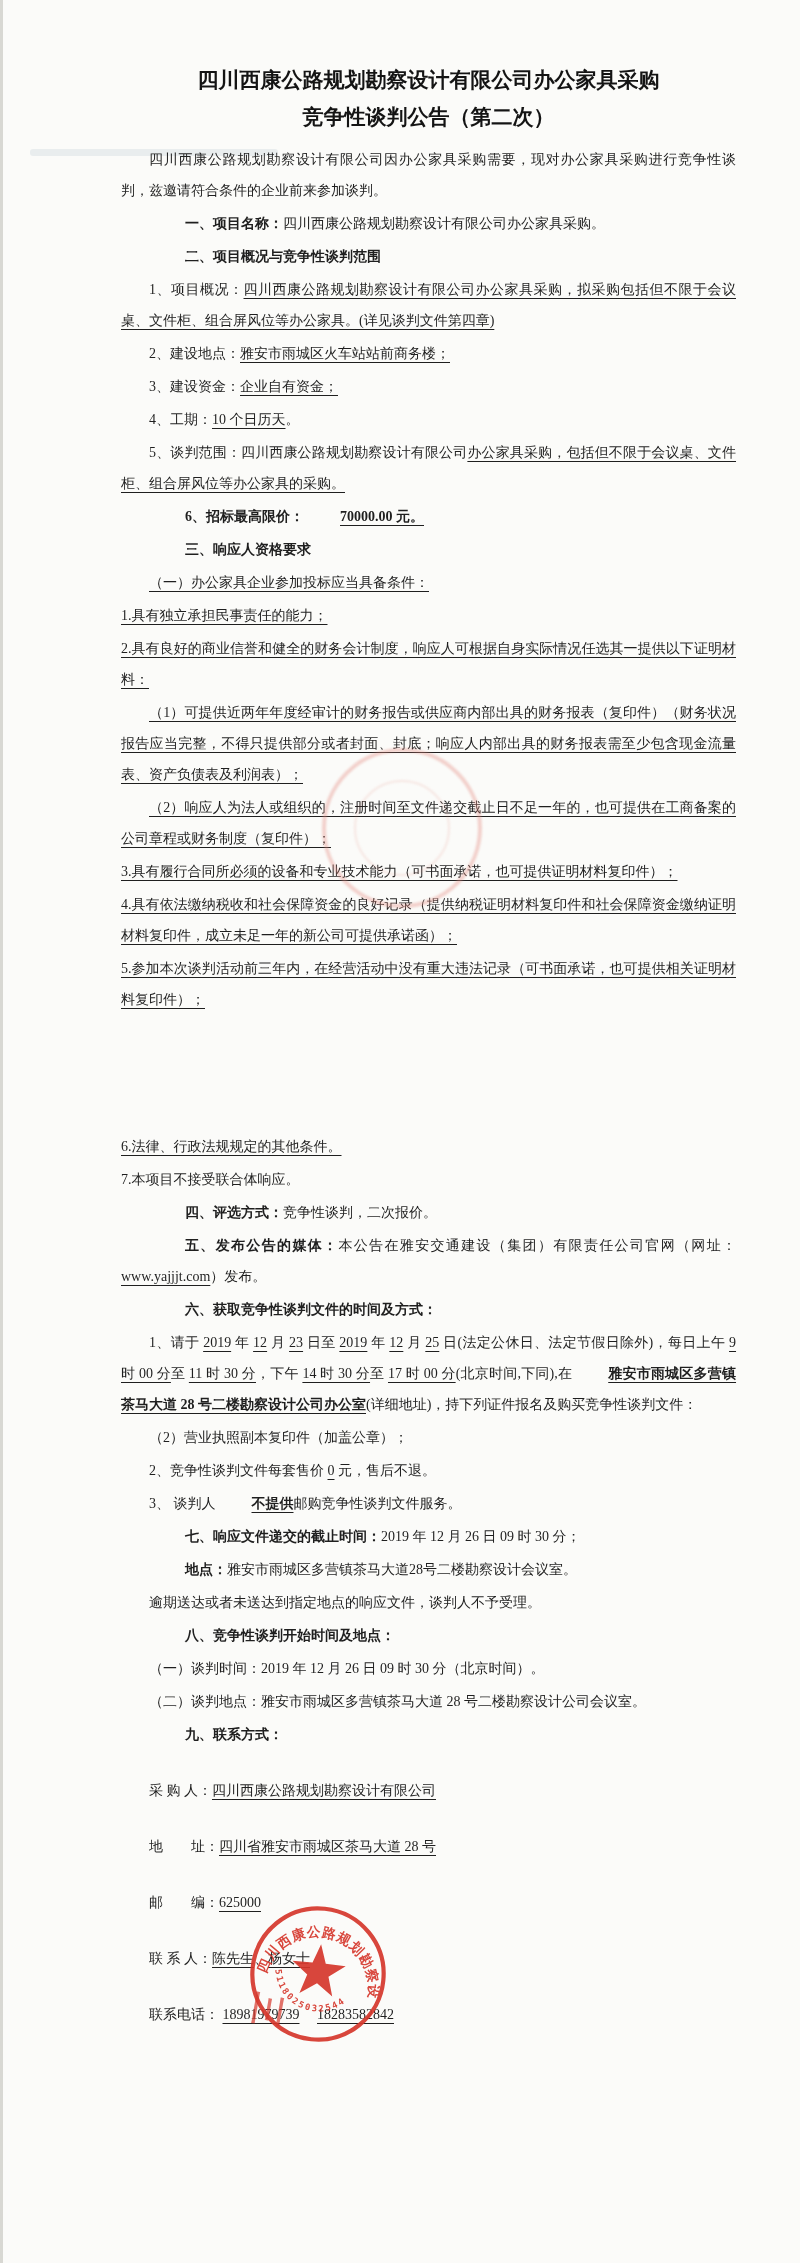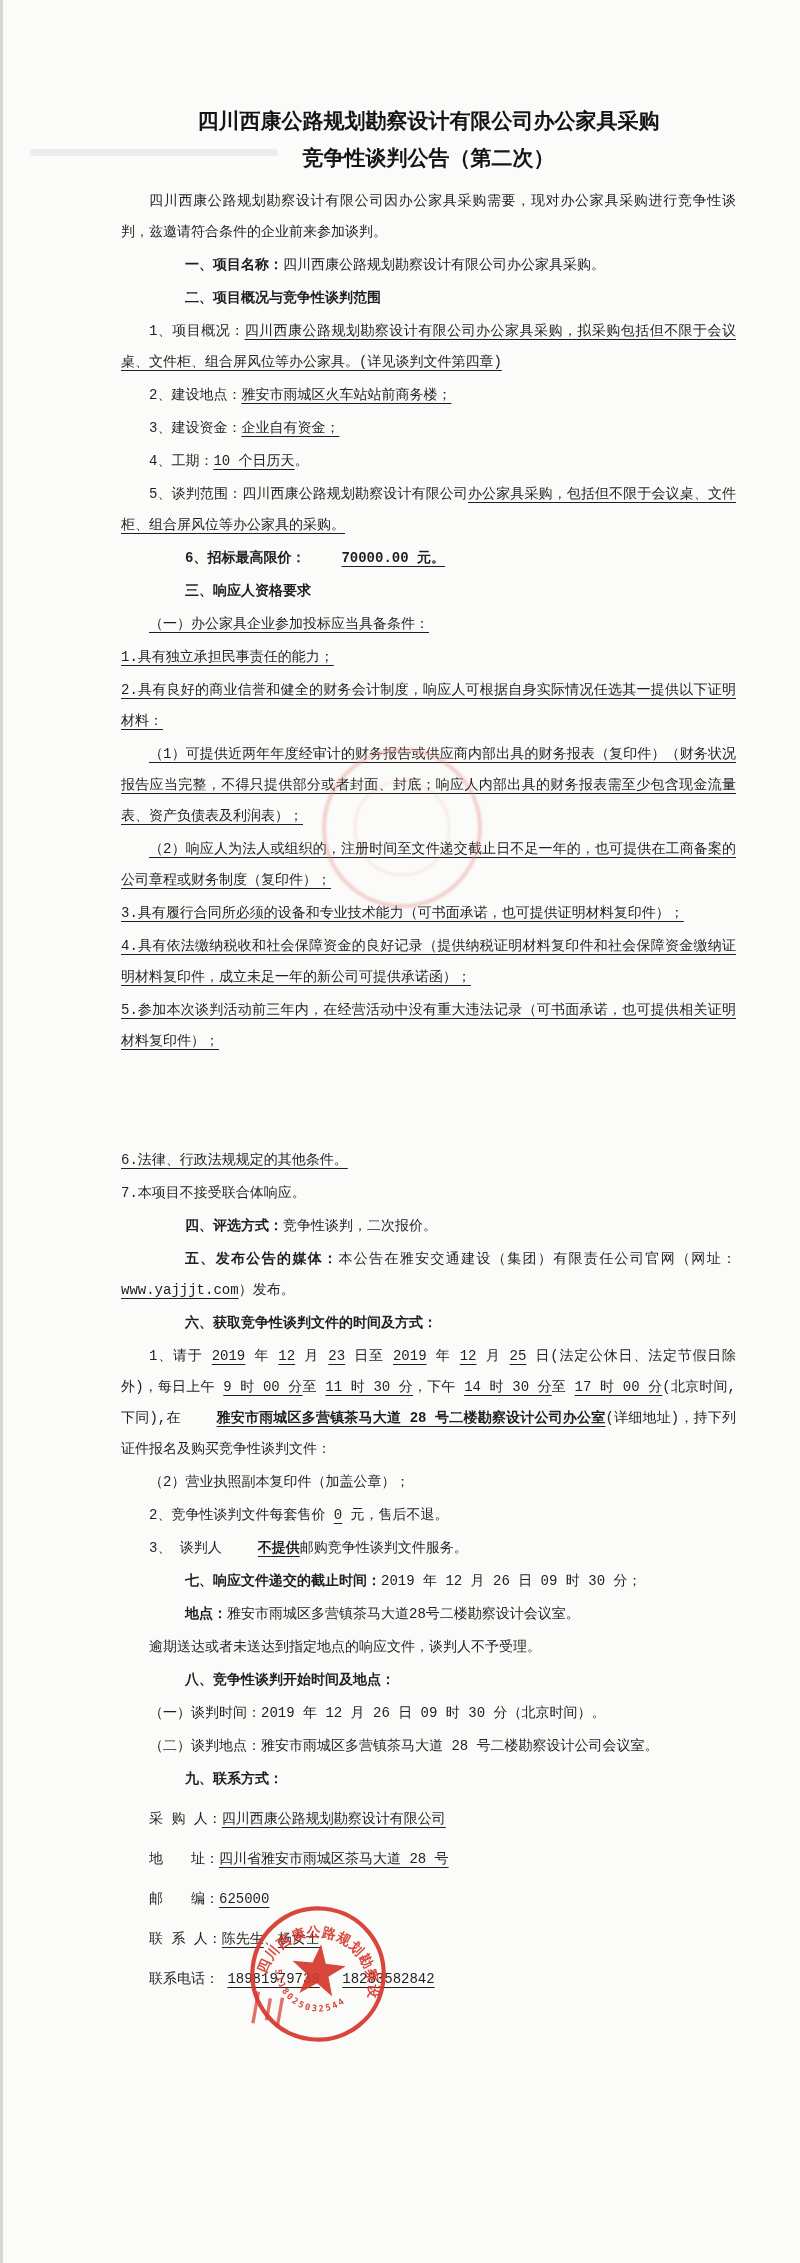--- a/index.html
+++ b/index.html
@@ -3,27 +3,27 @@
 <meta charset="utf-8">
 <style>
   html,body{margin:0;padding:0;}
   body{
     width:800px;height:2263px;position:relative;overflow:hidden;
     background:#fbfbf9;color:#1f1f1f;
     font-family:"Liberation Serif","DejaVu Serif",serif;
   }
   .scan-edge{position:absolute;left:0;top:0;width:3px;height:100%;background:#d8d8d3;}
   .scan-streak{position:absolute;left:30px;top:149px;width:248px;height:7px;background:#e9edee;border-radius:3px;}
-  .doc{position:relative;padding:104px 64px 0 121px;font-family:Liberation Mono, monospace;}
+  .doc{position:relative;padding:62px 64px 0 121px;}
   .title{text-align:center;font-weight:bold;font-size:21px;line-height:37px;color:#141414;}
   .doc-body{margin-top:8px;}
   .para{font-size:14px;line-height:31px;margin:2px 0;text-align:justify;text-justify:inter-ideograph;}
   .para.indent{text-indent:2em;}
-  .para.page-gap{margin-top:88px;}
-  .para.contact{margin:9px 0;}
+  .para.page-gap{margin-top:116px;}
+  .para.contact{margin:25px 0;}
   .bold{font-weight:bold;margin-left:36px;}
   .underline{text-decoration:underline;text-underline-offset:4px;}
   
   .seal{position:absolute;left:243px;top:1899px;opacity:.92;transform:rotate(6deg);}
   .seal-text{font-size:14.5px;font-weight:bold;fill:#d6372c;letter-spacing:1px;
     font-family:"Liberation Serif","DejaVu Serif",serif;}
   .seal-num{font-size:9.5px;font-weight:bold;fill:#d6372c;letter-spacing:2.2px;
     font-family:"DejaVu Sans Mono",monospace;}
   .seal-mark{position:absolute;left:250px;top:1993px;font-size:34px;font-weight:bold;
     color:rgba(214,55,44,.7);transform:rotate(100deg);line-height:1;}

